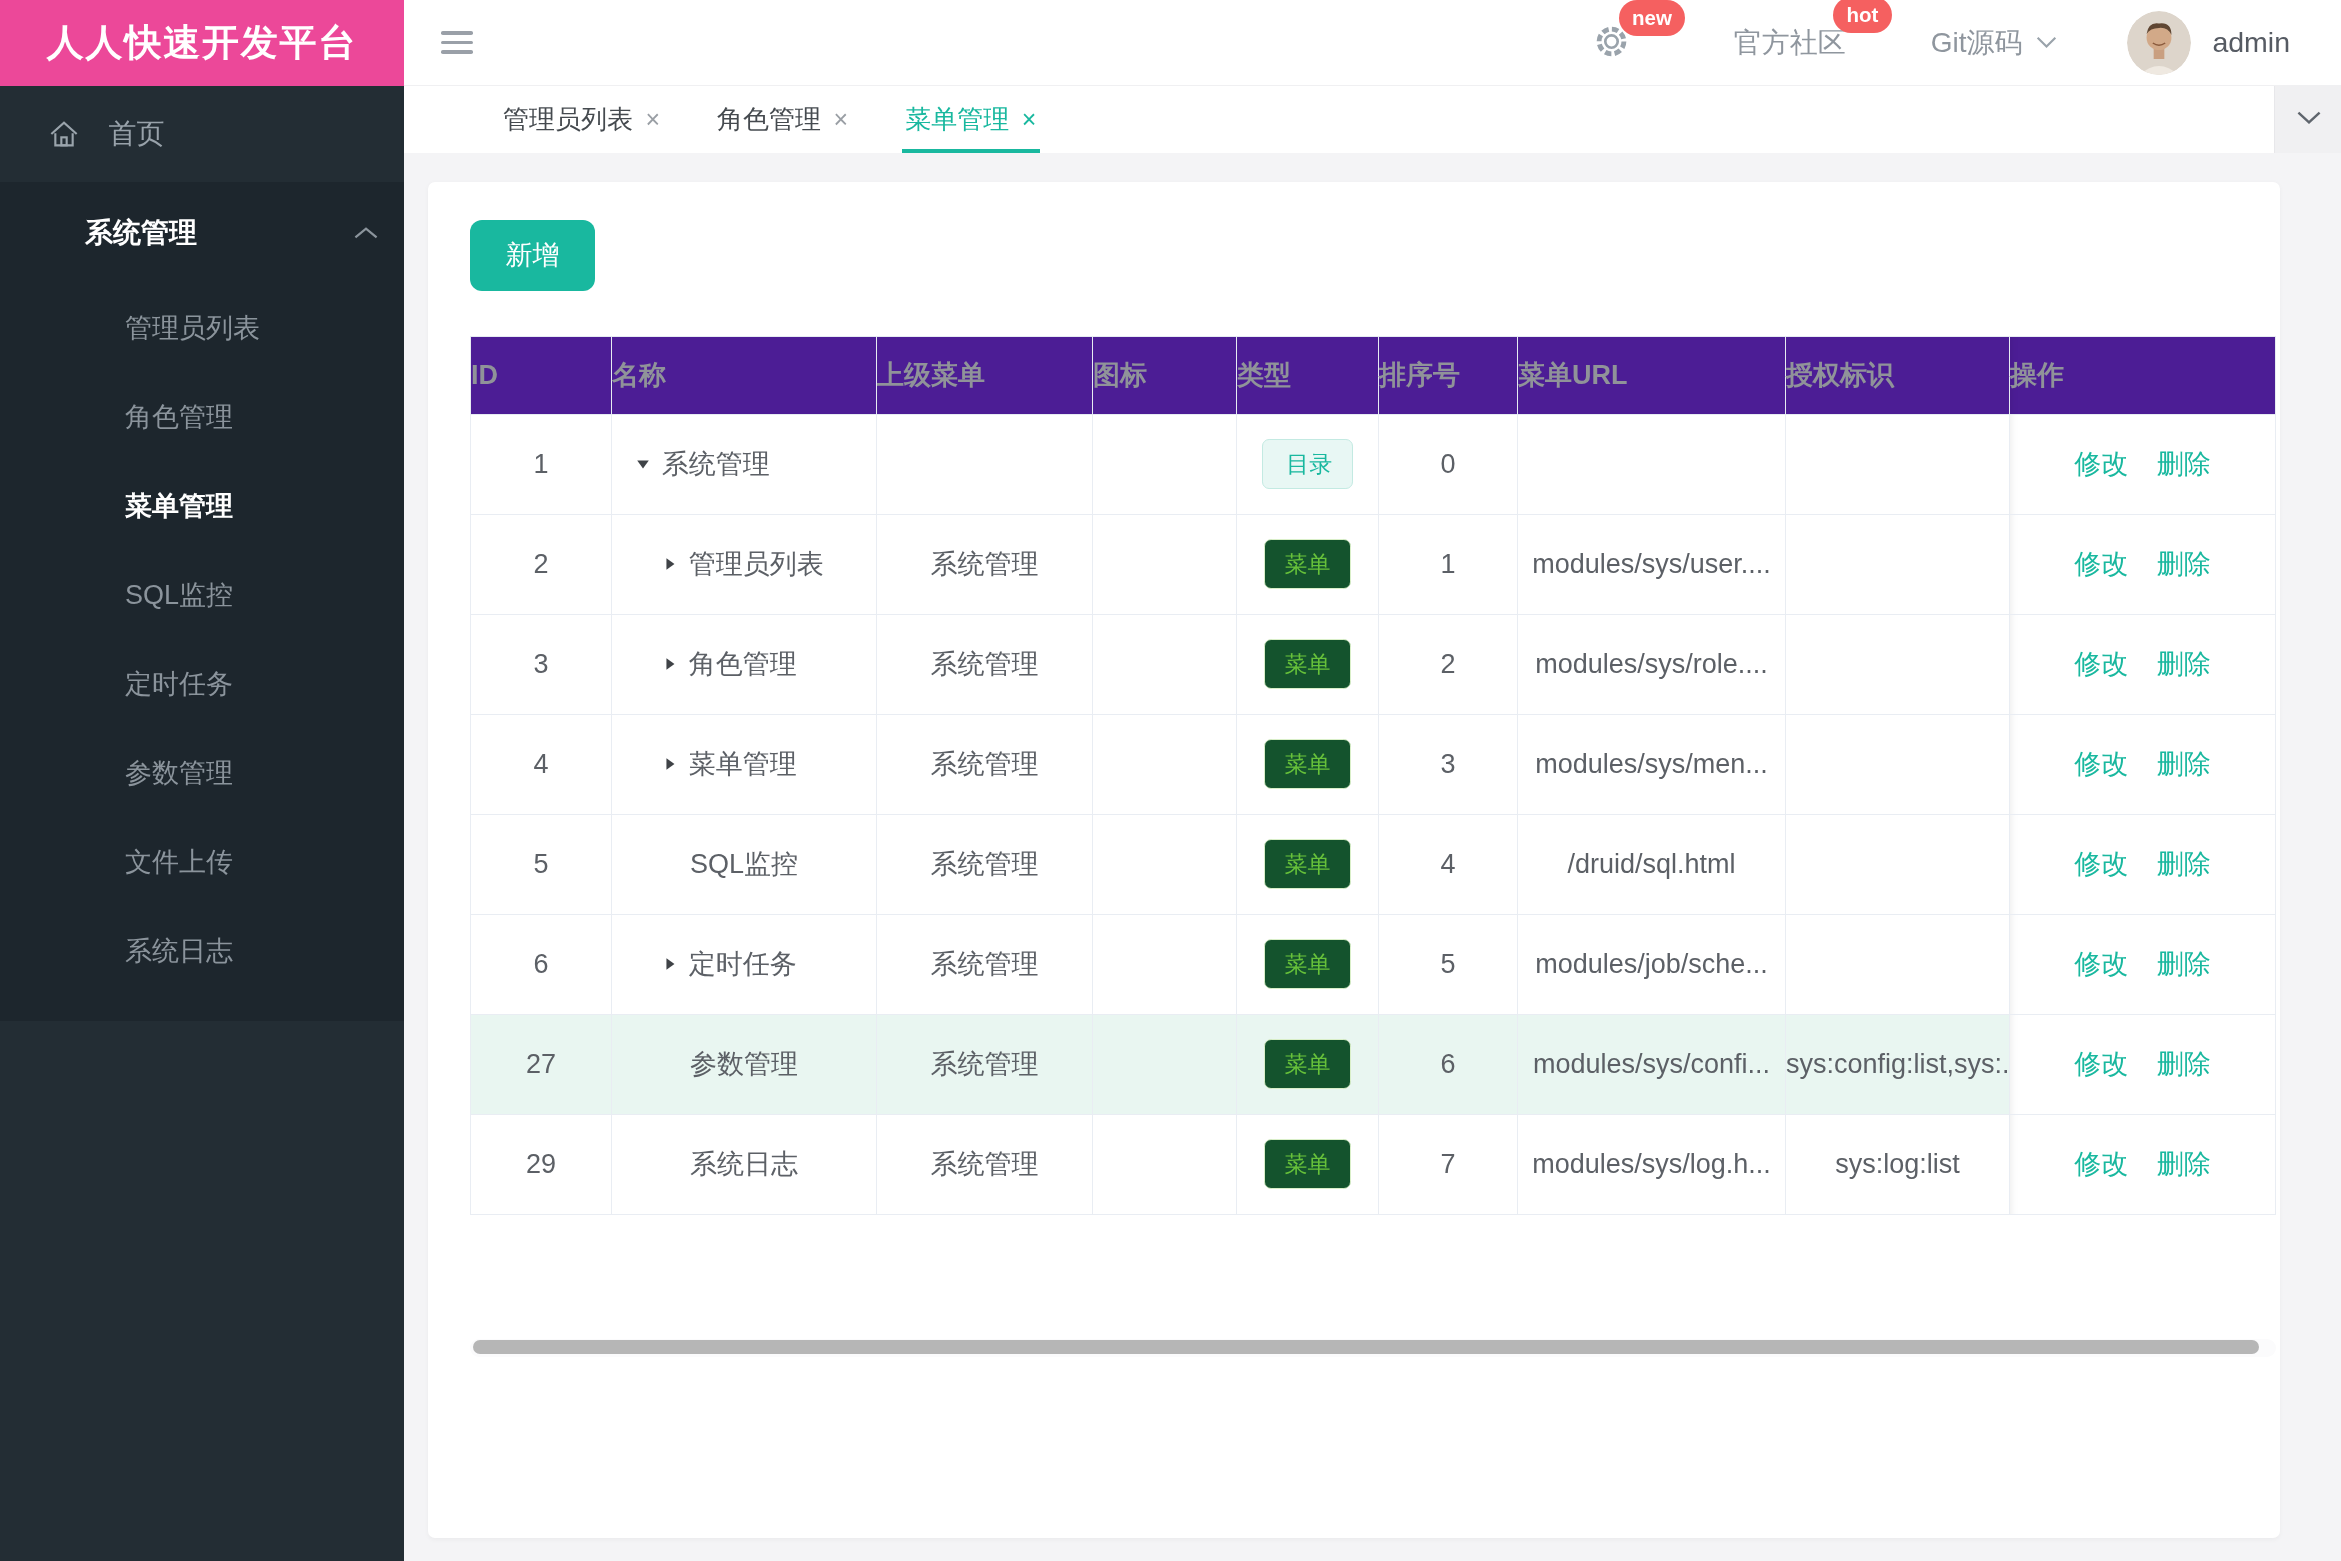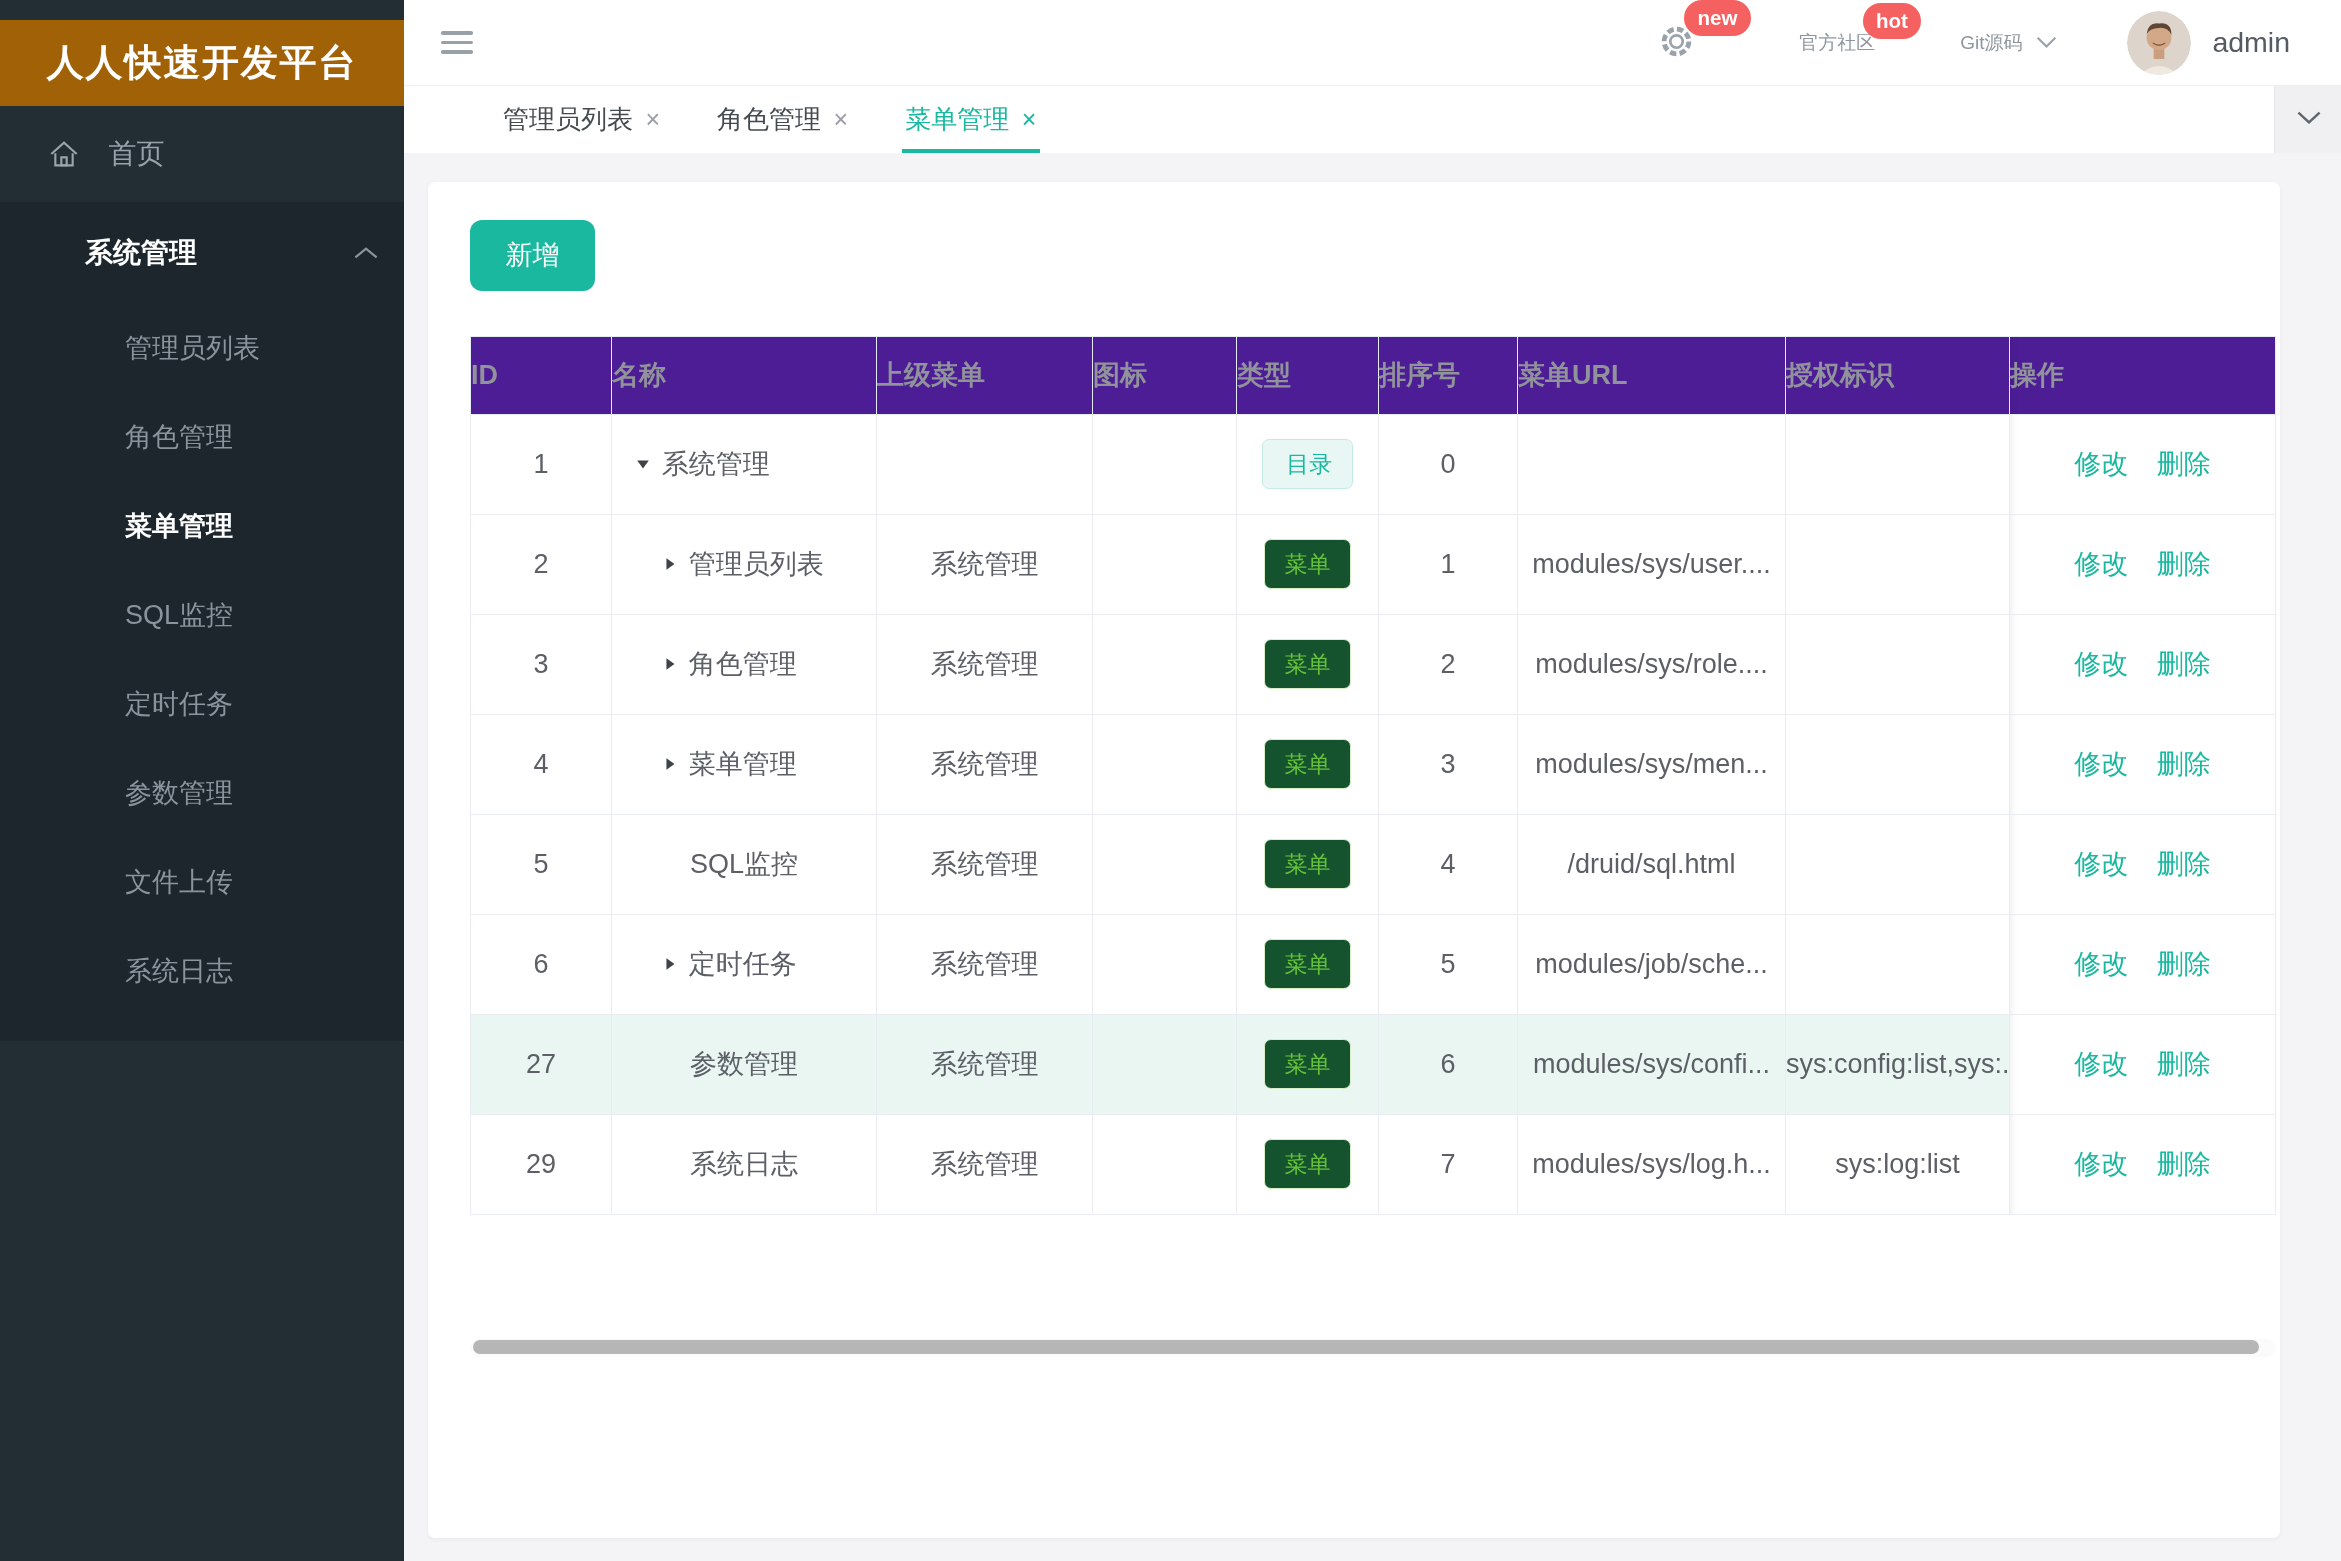--- a/index.html
+++ b/index.html
@@ -1,22 +1,22 @@
 <!DOCTYPE html>
 <html style="font-size:14.2px"><head>
 <meta charset="utf-8">
 <style>
   * { box-sizing: border-box; margin: 0; padding: 0; }
   html,body { width:2342px; height:1562px; overflow:hidden;
     font-family:"Liberation Sans","DejaVu Sans",sans-serif; background:#f4f4f6; }
 
   
   .sidebar { position:absolute; left:0; top:0; width:404px; height:1562px; background:#232d34; }
-  .logo { height:86px; background:#a16207; color:#fff; display:flex; align-items:center;
-    justify-content:center; font-size:37px; font-weight:bold; letter-spacing:1.8px;margin-top:20px; }
+  .logo { height:86px; background:#ec4899; color:#fff; display:flex; align-items:center;
+    justify-content:center; font-size:37px; font-weight:bold; letter-spacing:1.8px; }
   .side-home { height:96px; display:flex; align-items:center; padding-left:48px;
     color:#98a2aa; font-size:28px; cursor:pointer; }
   .side-home .hicon { margin-right:28.5px; display:flex; }
   .side-group { background:#1d262d; padding-bottom:25px; }
   .side-group-header { height:102px; display:flex; align-items:center; padding-left:85px;
     padding-right:23px; color:#ffffff; font-size:28px; font-weight:bold; cursor:pointer; }
   .side-group-header .chev { margin-left:auto; display:flex; }
   .side-item { height:89px; line-height:89px; padding-left:125px; font-size:27px;
     color:#8b949c; cursor:pointer; white-space:nowrap; }
   .side-item.active { color:#ffffff; font-weight:bold; }
@@ -27,21 +27,21 @@
     border-bottom:0.9px solid #f0f0f2; }
   .hamburger { margin-left:37px; width:32px; cursor:pointer; }
   .hamburger div { height:3.6px; background:#9aa0a8; border-radius:1.8px; margin:6.2px 0; }
   .top-right { margin-left:auto; display:flex; align-items:center; padding-right:52px; }
   .badge { position:absolute; background:#f56060; color:#fff; font-size:20.5px; font-weight:bold;
     height:36px; line-height:36px; padding:0 13.4px; border-radius:18.7px; }
   .gear-wrap { position:relative; margin-right:103px; display:flex; cursor:pointer; }
   .gear-wrap .badge { top:-21.4px; left:27px; }
   .community-wrap { position:relative; margin-right:85px; cursor:pointer; }
   .community-wrap .badge { top:-27px; right:-46px; }
-  .top-link { color:#8f969e; font-size:19px; }
+  .top-link { color:#8f969e; font-size:28px; }
   .git-wrap { display:flex; align-items:center; margin-right:69px; cursor:pointer; }
   .git-wrap .chev { margin-left:12.5px; display:flex; }
   .avatar { width:64px; height:64px; border-radius:50%; overflow:hidden; margin-right:21.4px;
     cursor:pointer; flex:none; }
   .admin-name { color:#565b63; font-size:28.5px; cursor:pointer; }
 
   
   .tabbar { position:relative; height:67px; background:#fff; display:flex; align-items:stretch;
     padding-left:99px; box-shadow:0 4.5px 7.1px -3.6px rgba(0,0,0,0.10); }
   .tab { display:flex; align-items:center; margin-right:57px; font-size:26px; color:#454a4f;

